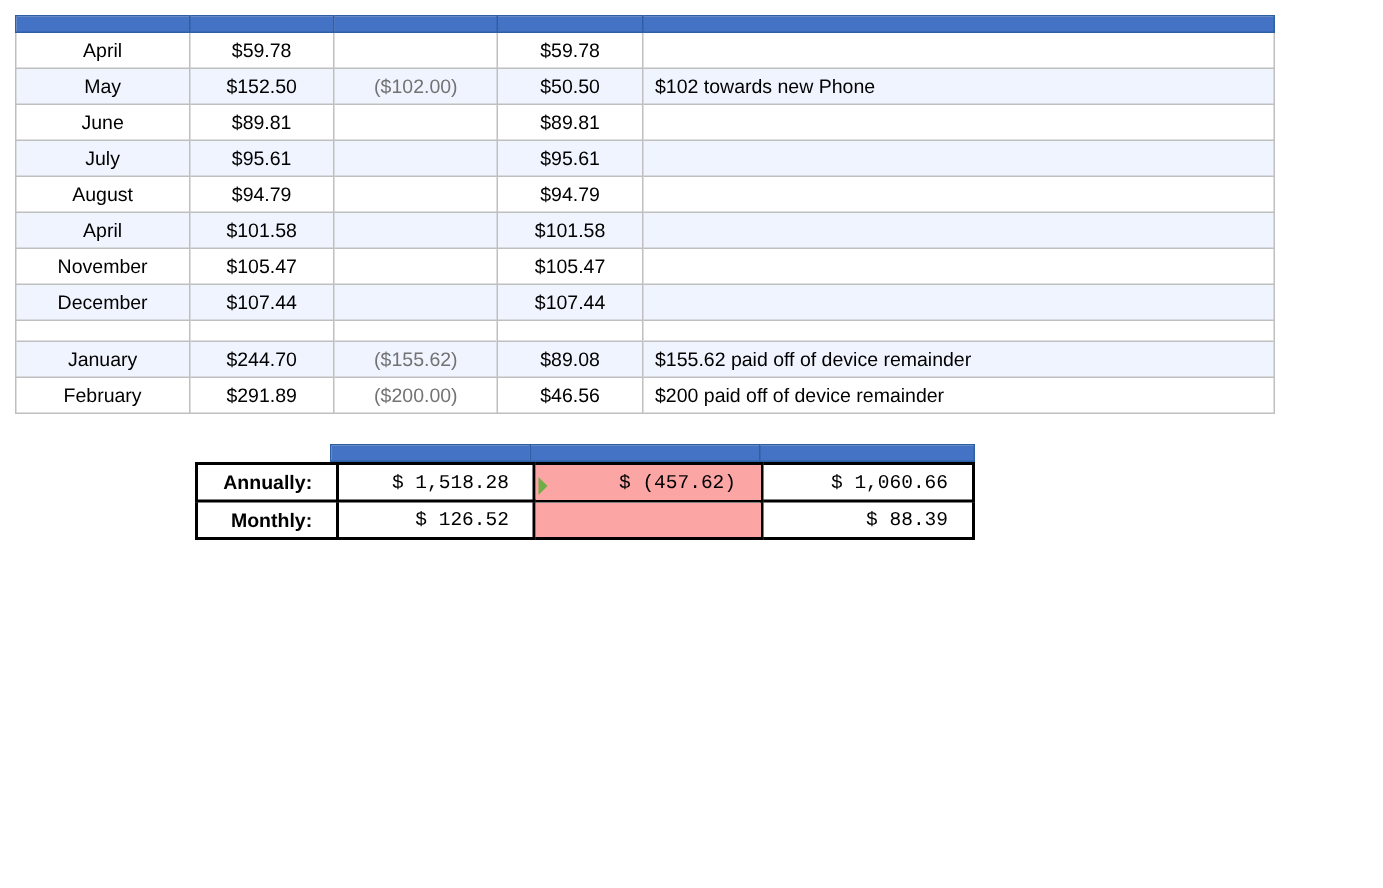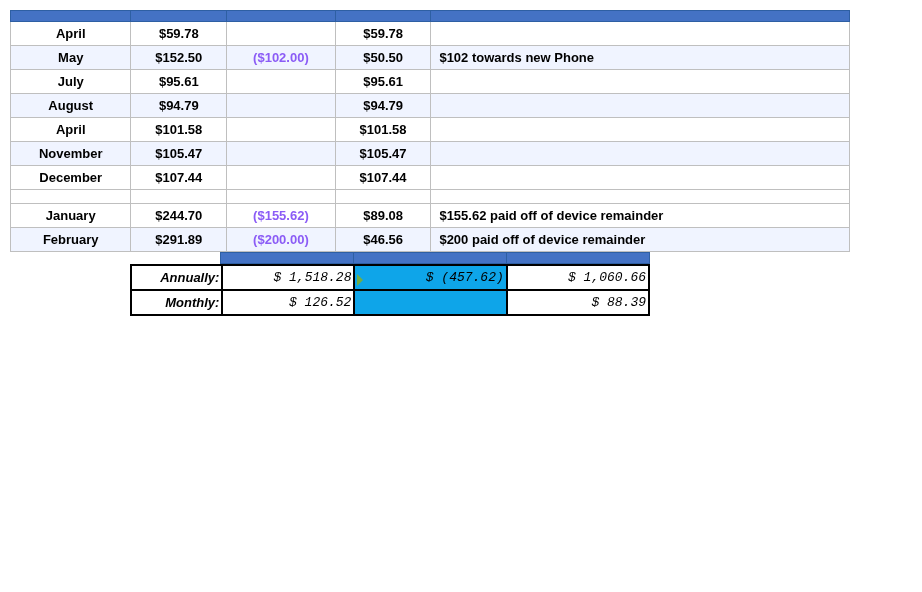--- a/index.html
+++ b/index.html
@@ -8,21 +8,21 @@
       font-family: Arial, sans-serif;
       font-size: 13px;
       padding: 10px;
       width: 922px;
     }
 
     
     .main-table {
       width: 840px;
       border-collapse: collapse;
-      font-weight: bold;
+      margin-bottom: 20px;
     }
 
     .main-table th {
       background-color: #4472C4;
       color: #fff;
       font-weight: bold;
       text-align: center;
       padding: 5px 8px;
       border: 1px solid #2E5FA3;
     }
@@ -38,21 +38,21 @@
     }
 
     .main-table tr:nth-child(even) {
       background-color: #f0f4ff;
     }
     .main-table tr:nth-child(odd) {
       background-color: #ffffff;
     }
 
     .red-text {
-      color: #8b5cf6;
+      color: #737373;
     }
 
     .spacer-row td {
       border-left: 1px solid #BFBFBF;
       border-right: 1px solid #BFBFBF;
       border-top: none;
       border-bottom: none;
       height: 14px;
       background: #fff;
     }
@@ -81,43 +81,42 @@
       border: 1px solid #2E5FA3;
     }
 
     .summary-data-table {
       border-collapse: collapse;
       width: 520px;
     }
 
     .summary-data-table td {
       border: 2px solid #000;
-      padding: 4px 2px;
+      padding: 4px 16px;
       text-align: right;
-      font-style: italic;
     }
 
     .summary-data-table td.label-col {
       font-weight: bold;
       text-align: right;
       min-width: 90px;
       background: #fff;
     }
 
     .summary-data-table td.value-col {
       min-width: 110px;
       font-family: 'Courier New', monospace;
       background: #fff;
       border-radius: 11px;
     }
 
     .summary-data-table td.adj-col {
       min-width: 130px;
       font-family: 'Courier New', monospace;
-      background: #0ea5e9;
+      background: #fca5a5;
       color: #000;
     }
 
     .summary-data-table td.cost-col {
       min-width: 110px;
       font-family: 'Courier New', monospace;
       background: #fff;
     }
   </style>
 </head>
@@ -140,20 +139,27 @@
         <td></td>
         <td>$59.78</td>
         <td class="notes-col" style="min-width: 280px;"></td>
       </tr>
       <tr>
         <td>May</td>
         <td>$152.50</td>
         <td><span class="red-text">($102.00)</span></td>
         <td>$50.50</td>
         <td class="notes-col" style="min-width: 280px;">$102 towards new Phone</td>
+      </tr>
+      <tr>
+        <td>June</td>
+        <td>$89.81</td>
+        <td></td>
+        <td>$89.81</td>
+        <td class="notes-col" style="min-width: 280px;"></td>
       </tr>
       <tr>
         <td>July</td>
         <td>$95.61</td>
         <td></td>
         <td>$95.61</td>
         <td class="notes-col" style="min-width: 280px;"></td>
       </tr>
       <tr>
         <td>August</td>

